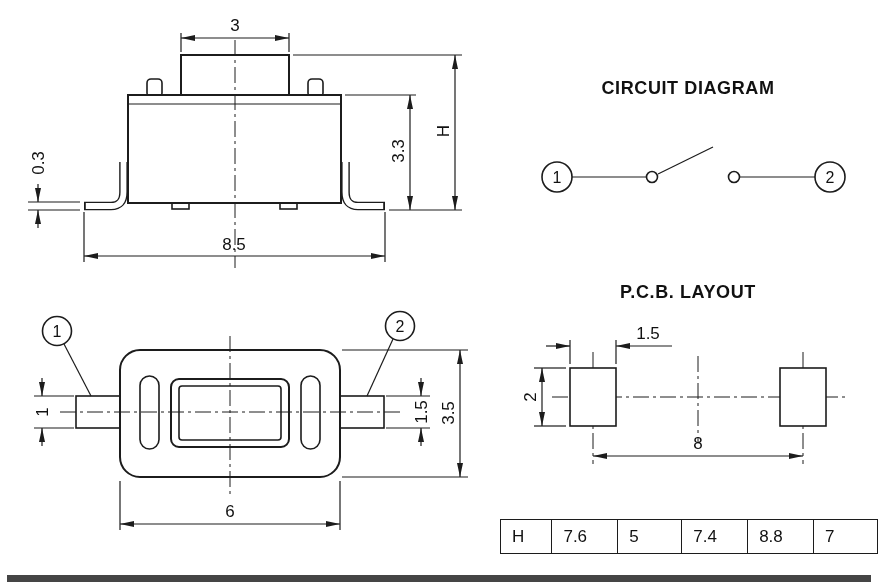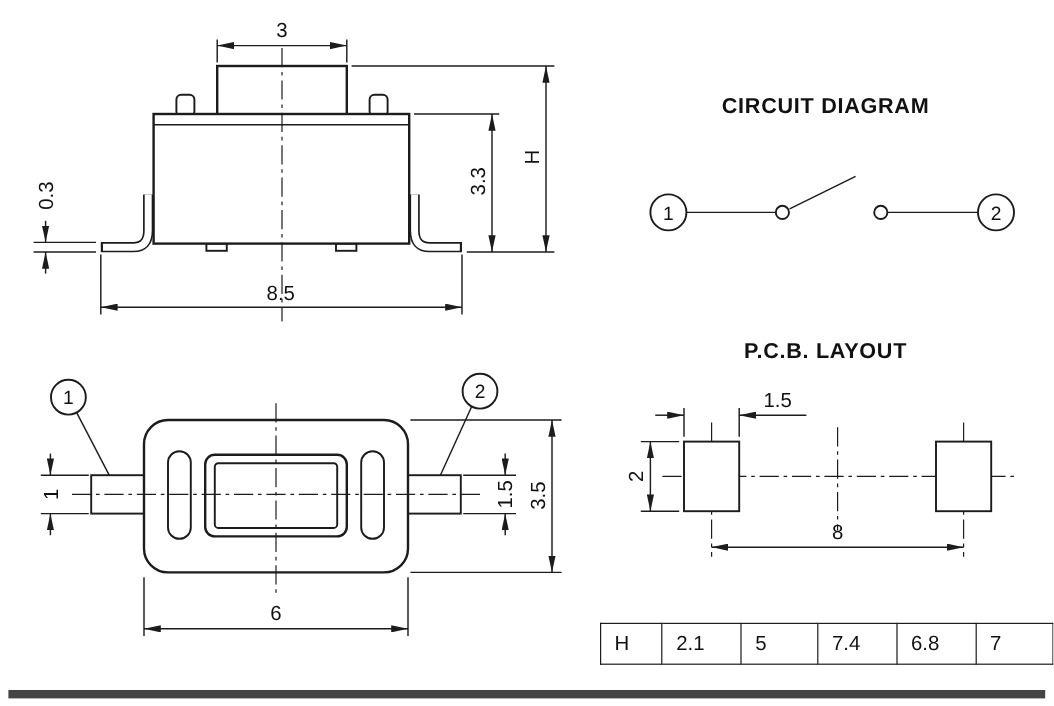--- a/index.html
+++ b/index.html
@@ -194,24 +194,24 @@
       <line class="ln" x1="593" y1="456" x2="803" y2="456" marker-start="url(#aL)" marker-end="url(#aR)"></line>
       <text class="dim" x="698" y="449" text-anchor="middle">8</text>
     </g>
   </g>
 </svg>
 
 <table class="htable">
   <tbody>
         <tr>
     <td>H</td>
-    <td>2.1</td>
+    <td>7.6</td>
     <td>5</td>
     <td>7.4</td>
-    <td>6.8</td>
+    <td>8.8</td>
     <td>7</td>
   </tr>
 </tbody>
     </table>
 
 <div class="footer-bar"></div>
 
 </div>
 
 </body></html>

